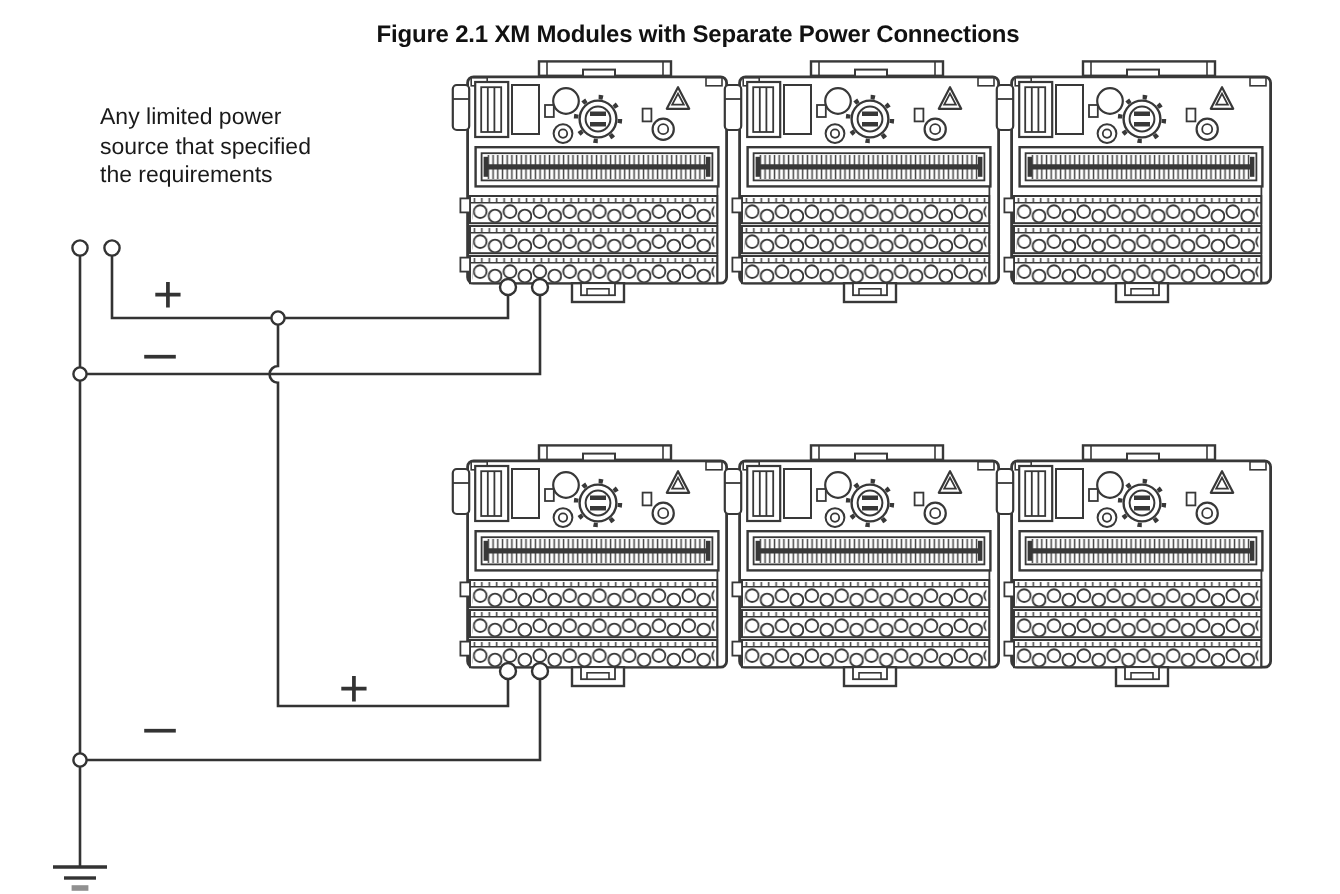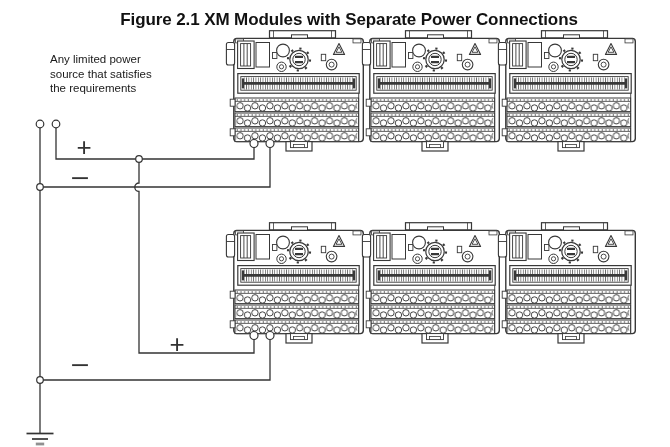--- a/index.html
+++ b/index.html
@@ -1,31 +1,31 @@
 <!DOCTYPE html>
 <html><head>
 <meta charset="utf-8">
 <style>
   html,body{margin:0;padding:0;background:#fff;}
   #page{position:relative;width:670px;height:447px;background:#fff;overflow:hidden;
         font-family:"Liberation Sans",sans-serif;color:#1f1f1f;}
   #title{position:absolute;left:28px;top:10px;width:642px;text-align:center;
-         font-size:17px;font-weight:bold;color:#111;letter-spacing:-0.1px;}
+         font-size:12px;font-weight:bold;color:#111;letter-spacing:-0.1px;}
   #note{position:absolute;left:37px;top:52px;font-size:11.5px;line-height:14.6px;color:#1a1a1a;}
   #note span{display:block;margin-left:13px;}
   svg{position:absolute;left:0;top:0;}
 </style>
 </head>
 <body>
 
 <div id="page">
   <div id="title">Figure 2.1 XM Modules with Separate Power Connections</div>
   <div id="note">
     <span>Any limited power</span>
-    <span>source that satisfies</span>
+    <span>source that specified</span>
     <span>the requirements</span>
   </div>
 
   <svg width="670" height="447" viewBox="0 0 670 447">
     <defs>
       <pattern id="pins" patternUnits="userSpaceOnUse" x="10" y="47.5" width="2.35" height="12">
         <line x1="1.2" y1="0" x2="1.2" y2="12" stroke="#444" stroke-width="0.75"></line>
       </pattern>
       <pattern id="teeth" patternUnits="userSpaceOnUse" x="3" y="68" width="3.72" height="15">
         <line x1="1.2" y1="1" x2="1.2" y2="3.2" stroke="#4a4a4a" stroke-width="0.8"></line>

